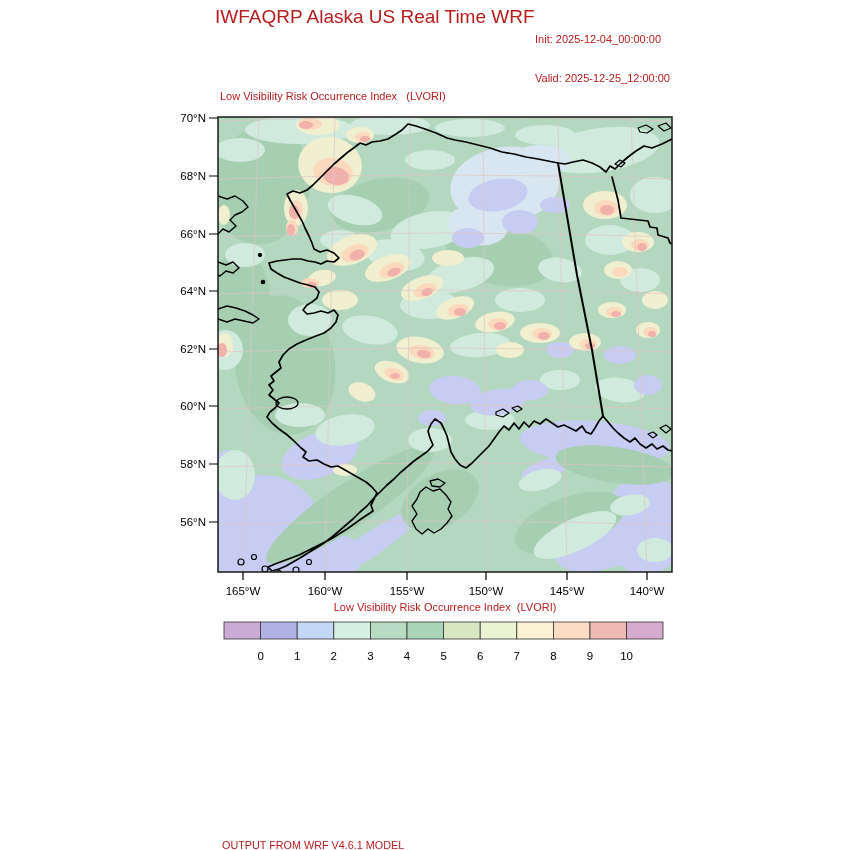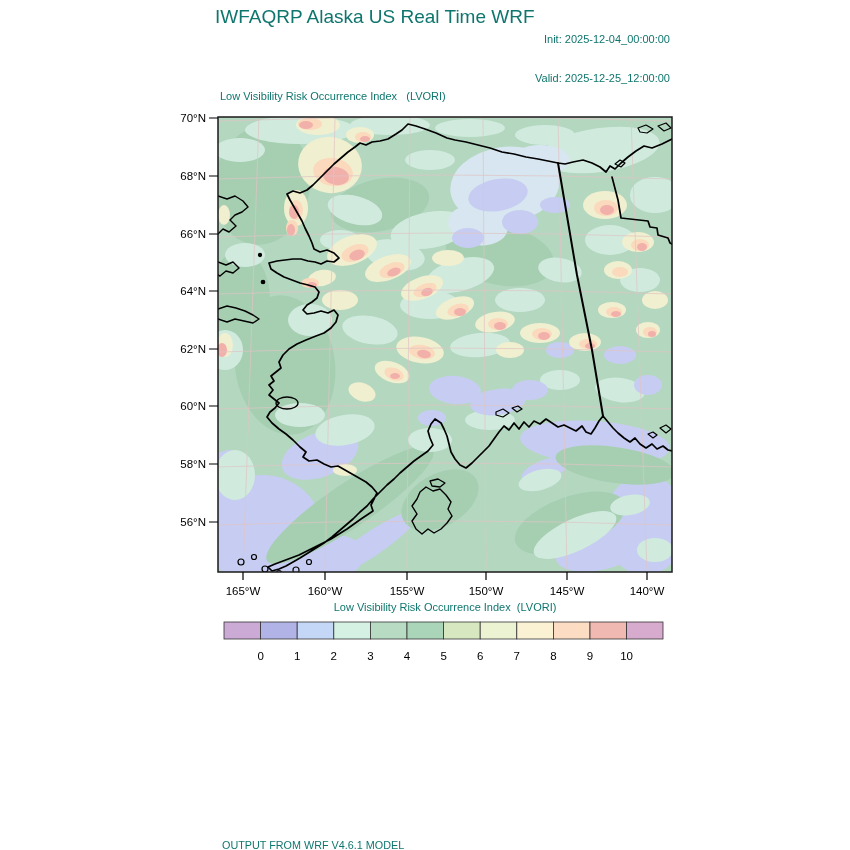--- a/index.html
+++ b/index.html
@@ -1,20 +1,20 @@
 <!DOCTYPE html>
 <html><head>
 <meta charset="utf-8">
 <style>
   html,body{margin:0;padding:0;background:#ffffff;}
   #page{position:relative;width:840px;height:850px;background:#ffffff;overflow:hidden;
-        font-family:"Liberation Sans","DejaVu Sans",sans-serif;color:#0f766e;}
+        font-family:"Liberation Sans","DejaVu Sans",sans-serif;color:#b91c1c;}
   .abs{position:absolute;}
   #main-title{left:215px;top:6px;font-size:19px;white-space:pre;}
-  #init-block{right:170px;top:7px;font-size:11px;line-height:13px;text-align:right;white-space:pre;}
+  #init-block{right:170px;top:7px;font-size:11px;line-height:13px;text-align:left;white-space:pre;}
   #plot-top-caption{left:220px;top:90px;font-size:11px;white-space:pre;}
   #plot-bottom-caption{left:218px;top:601px;width:454px;text-align:center;font-size:11px;white-space:pre;}
   #footer{left:222px;top:810px;font-size:10.8px;line-height:14px;white-space:pre;}
   svg text{font-family:"Liberation Sans","DejaVu Sans",sans-serif;}
 </style>
 </head>
 <body>
 
 <div id="page">
 

